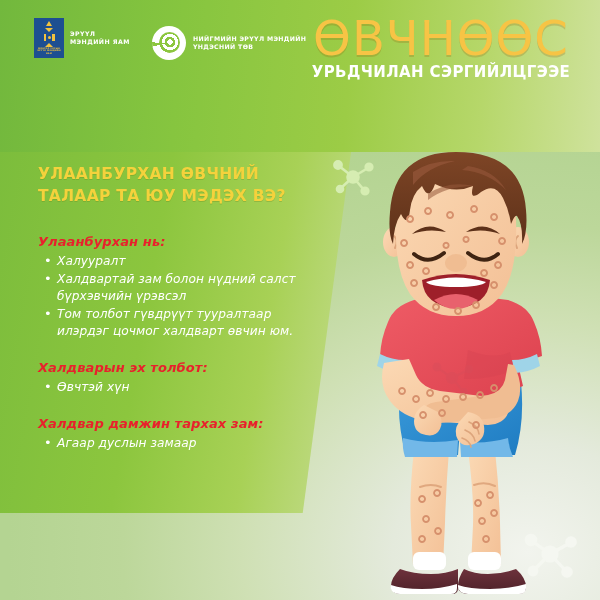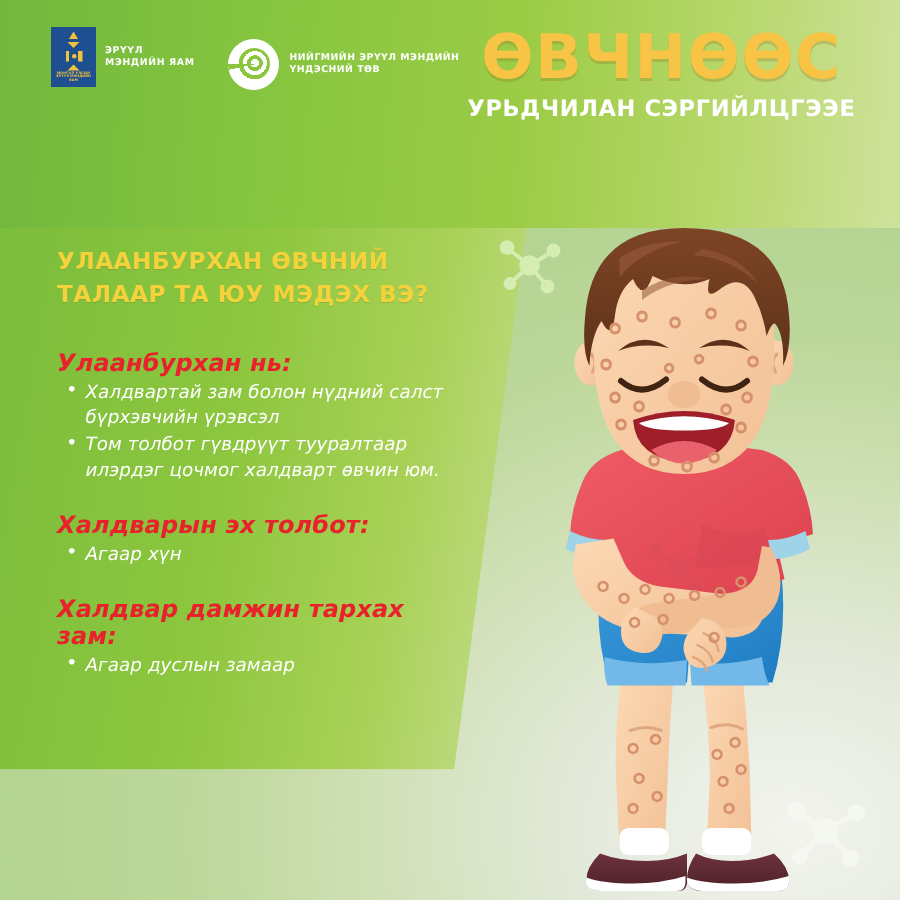--- a/index.html
+++ b/index.html
@@ -86,21 +86,21 @@
     text-align:center; z-index:7;
   }
   .title-1 {
     font-family:"DejaVu Sans", sans-serif;
     font-size:33px; font-weight:900; letter-spacing:.2px;
     color:#e8212c;
     text-shadow:0 2px 0 rgba(120,10,14,.30);
     line-height:36px;
   }
   .title-2 {
-    font-size:41px; font-weight:700; letter-spacing:1px;
+    font-size:48px; font-weight:400; letter-spacing:1px;
     color:#f7c445;
     text-shadow:0 2px 0 rgba(150,100,10,.25);
     line-height:43px;
     margin-top:1px;
   }
   .title-3 {
     font-size:15px; font-weight:900; letter-spacing:.4px;
     color:#ffffff; line-height:19px; margin-top:3px;
   }
 
@@ -116,21 +116,21 @@
   .panel-heading {
     color:#f4d23c; font-size:15.5px; font-weight:900;
     line-height:22px; letter-spacing:.3px;
     text-shadow:0 1px 0 rgba(90,120,20,.25);
     white-space:pre-line;
     margin-bottom:26px;
   }
 
   .sec { margin-bottom:9px; }
   .sec-title {
-    color:#e8212c; font-size:16px; font-weight:700; font-style:italic;
+    color:#e8212c; font-size:13px; font-weight:700; font-style:italic;
     line-height:18px; letter-spacing:.1px; margin-bottom:2px;
   }
   ul.blist { list-style:none; margin:0 0 0 4px; padding:0; }
   ul.blist li {
     position:relative; padding-left:15px;
     color:#ffffff; font-size:12.2px; font-style:italic; font-weight:500;
     line-height:17px; letter-spacing:.05px; margin-bottom:1px;
   }
   ul.blist li::before {
     content:"•"; position:absolute; left:2px; top:-1px;
@@ -223,31 +223,32 @@
   <div class="panel"></div>
 
   <div class="panel-inner">
 
     <div class="panel-heading">УЛААНБУРХАН ӨВЧНИЙ
 ТАЛААР ТА ЮУ МЭДЭХ ВЭ?</div>
 
     <div class="sec">
       <div class="sec-title">Улаанбурхан нь:</div>
       <ul class="blist">
+        <li>Халууралт</li>
         <li>Халдвартай зам болон нүдний салст бүрхэвчийн үрэвсэл</li>
         <li>Том толбот гүвдрүүт тууралтаар илэрдэг цочмог халдварт өвчин юм.</li>
       </ul>
     </div>
 
     <div class="gap"></div>
 
     <div class="sec">
       <div class="sec-title">Халдварын эх толбот:</div>
       <ul class="blist">
-        <li>Агаар хүн</li>
+        <li>Өвчтэй хүн</li>
       </ul>
     </div>
 
     <div class="gap"></div>
 
     <div class="sec">
       <div class="sec-title">Халдвар дамжин тархах зам:</div>
       <ul class="blist">
         <li>Агаар дуслын замаар</li>
       </ul>

